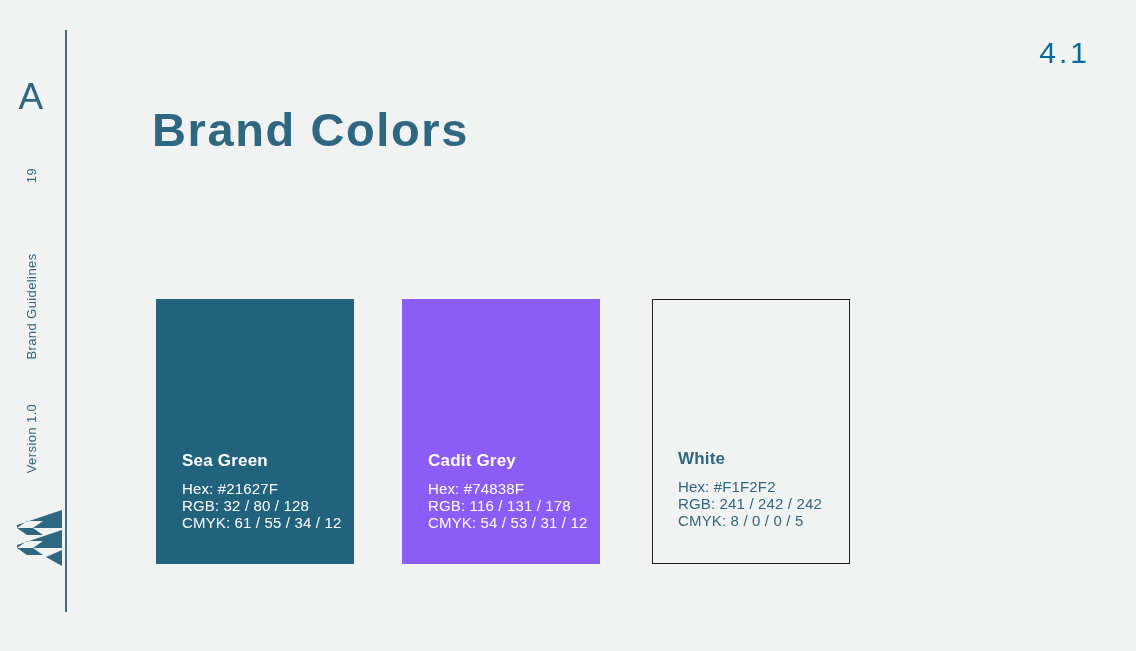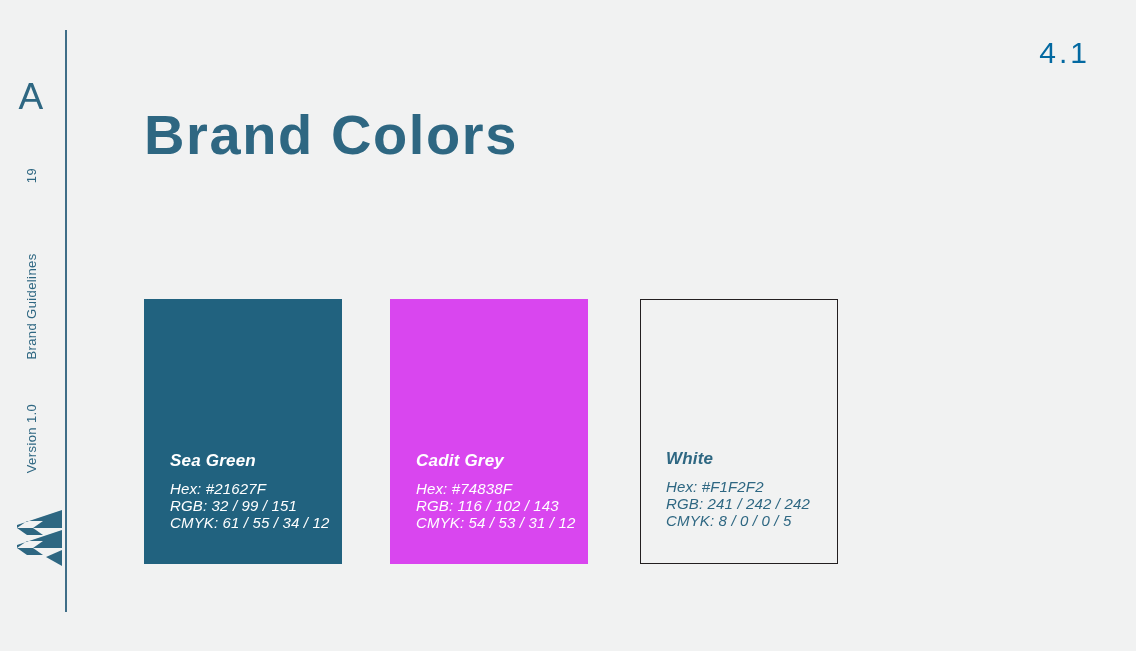--- a/index.html
+++ b/index.html
@@ -86,37 +86,36 @@
     right: 46px;
     top: 38px;
     font-size: 30px;
     font-weight: 400;
     color: #4a7d96;
     letter-spacing: 3px;
     line-height: 1;
   }
   .page-title {
     position: absolute;
-    left: 144px;
+    left: 152px;
     top: 104px;
-    font-size: 56px;
+    font-size: 47px;
     font-weight: bold;
     color: #2e6782;
     letter-spacing: 1.6px;
     line-height: 1.1;
   }
 
   
   .swatches {
     position: absolute;
-    left: 144px;
+    left: 156px;
     top: 299px;
     width: 760px;
     height: 266px;
-    font-style: italic;
   }
   .swatch {
     position: absolute;
     top: 0;
     width: 198px;
     height: 265px;
     box-sizing: border-box;
   }
   .swatch-1 { left: 0; }
   .swatch-2 { left: 246px; }
@@ -178,30 +177,30 @@
 <div class="page-number" style="color: #0369a1;">4.1</div>
 
 <div class="page-title" style="color: rgb(46, 103, 130);">Brand Colors</div>
 
 <div class="swatches">
 
   <div class="swatch swatch-1 on-dark" style="background: rgb(33, 98, 127);">
     <div class="swatch-body">
       <div class="swatch-name">Sea Green</div>
       <div class="swatch-meta">Hex: #21627F</div>
-      <div class="swatch-meta">RGB: 32 / 99 / 151</div>
+      <div class="swatch-meta">RGB: 32 / 80 / 128</div>
       <div class="swatch-meta">CMYK: 61 / 55 / 34 / 12</div>
     </div>
   </div>
 
-  <div class="swatch swatch-2 on-dark" style="background: #d946ef;">
+  <div class="swatch swatch-2 on-dark" style="background: #8b5cf6;">
     <div class="swatch-body">
       <div class="swatch-name">Cadit Grey</div>
       <div class="swatch-meta">Hex: #74838F</div>
-      <div class="swatch-meta">RGB: 116 / 102 / 143</div>
+      <div class="swatch-meta">RGB: 116 / 131 / 178</div>
       <div class="swatch-meta">CMYK: 54 / 53 / 31 / 12</div>
     </div>
   </div>
 
   <div class="swatch swatch-3 on-light" style="background: rgb(241, 242, 242); border: 1px solid rgb(35, 31, 32);">
     <div class="swatch-body">
       <div class="swatch-name">White</div>
       <div class="swatch-meta">Hex: #F1F2F2</div>
       <div class="swatch-meta">RGB: 241 / 242 / 242</div>
       <div class="swatch-meta">CMYK: 8 / 0 / 0 / 5</div>

